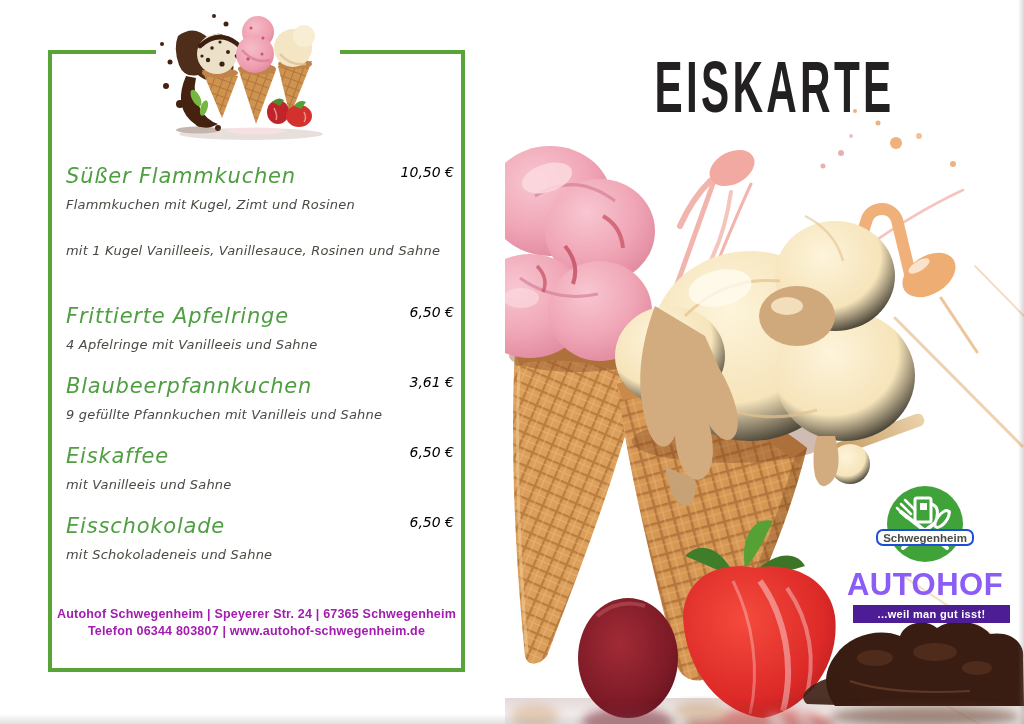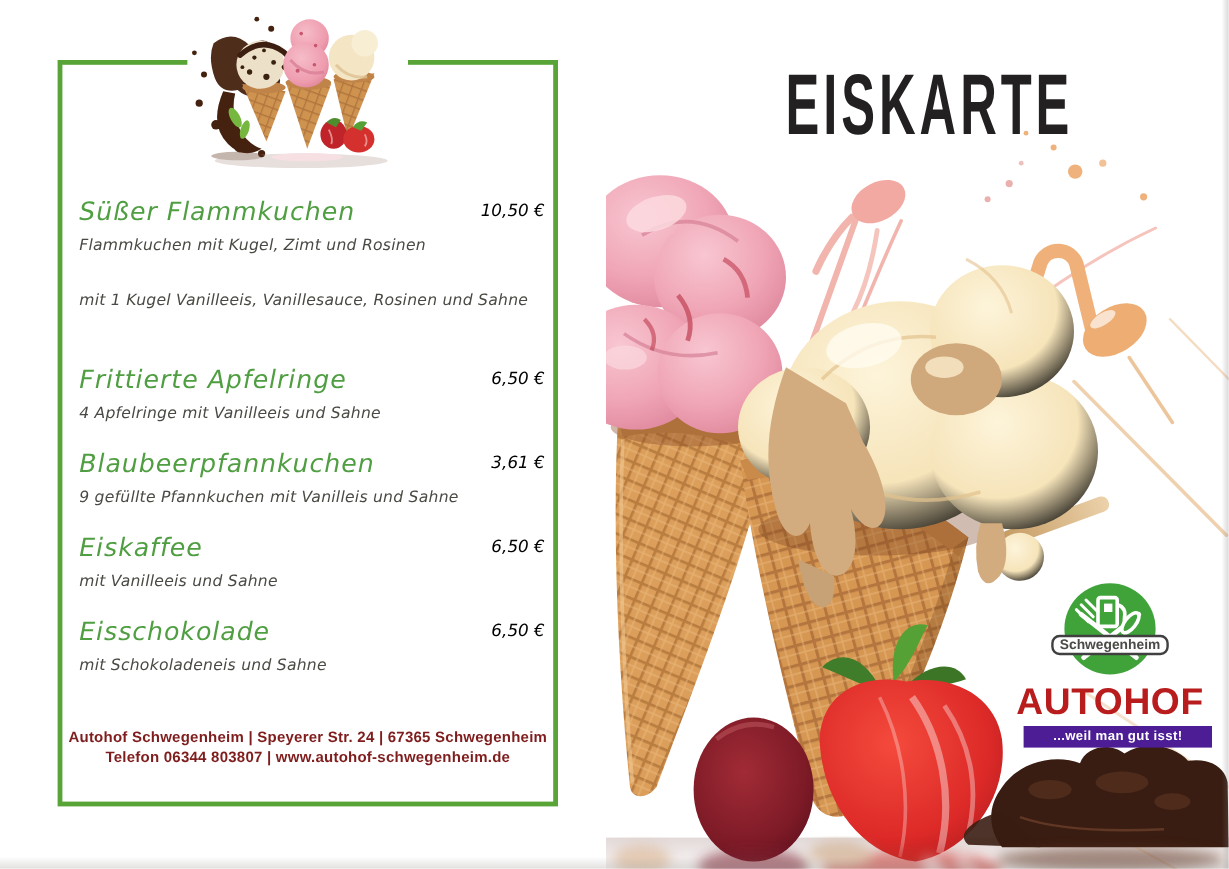--- a/index.html
+++ b/index.html
@@ -9,55 +9,55 @@
   }
   
   .left-page{position:absolute;left:0;top:0;width:505px;height:724px;background:#fff}
   .menu-border{
     position:absolute;left:48px;top:50px;width:409px;height:614px;
     border:4px solid #58a437;background:#fff;
   }
   .trio-wrap{position:absolute;left:156px;top:4px;width:184px;height:144px;z-index:3}
   .menu-list{position:absolute;left:66px;top:158px;width:388px;z-index:2}
   .menu-item{height:70px;box-sizing:border-box;padding-top:6px}
-  .menu-item .row{display:flex;justify-content:space-between;align-items:center}
+  .menu-item .row{display:flex;justify-content:space-between;align-items:flex-start}
   .item-name{
     font-style:italic;font-size:21px;letter-spacing:0.8px;color:#4f9e41;white-space:nowrap;
   }
   .item-price{font-style:italic;font-size:14px;color:#000000;white-space:nowrap}
   .item-desc{margin-top:9px;font-style:italic;font-size:13px;letter-spacing:.2px;color:#4a4943}
   .menu-footer{
     position:absolute;left:48px;top:606px;width:417px;text-align:center;z-index:2;
     font-family:"Liberation Sans",sans-serif;font-size:12.5px;font-weight:bold;
-    color:#7f1d1d;line-height:17px;letter-spacing:.2px;
+    color:#a21caf;line-height:17px;letter-spacing:.2px;
   }
   
   .right-page{position:absolute;left:505px;top:16px;width:519px;height:724px;background:#fff}
   .right-photo{position:absolute;left:0;top:0;width:519px;height:724px;z-index:1}
   .eiskarte-title{
     position:absolute;top:34px;left:0;width:100%;text-align:center;z-index:2;
     font-family:"Liberation Sans",sans-serif;font-weight:700;font-size:64px;color:#232021;
     letter-spacing:5px;transform:translateX(10px) scale(.66,1.12);transform-origin:50% 50%;
     white-space:nowrap;
   }
   .logo{position:absolute;left:335px;top:450px;width:170px;height:165px;z-index:3}
   .logo-circle{
     position:absolute;left:47px;top:20px;width:76px;height:76px;border-radius:50%;
     background:#3fa33a;
   }
   .logo-pill{
     position:absolute;left:36px;top:63px;width:98px;height:17px;box-sizing:border-box;
-    background:#fdfdfd;border:2px solid #404040;border-radius:7px;
+    background:#fdfdfd;border:2px solid #1d4ed8;border-radius:7px;
     display:flex;align-items:center;justify-content:center;
     font-family:"Liberation Sans",sans-serif;font-size:11.5px;font-weight:bold;color:#4a4a46;
   }
   .logo-brand{
     position:absolute;left:0;top:101px;width:170px;text-align:center;
     font-family:"Liberation Sans",sans-serif;font-weight:bold;font-size:31px;
-    letter-spacing:.5px;color:#b91c1c;
+    letter-spacing:.5px;color:#8b5cf6;
   }
   .logo-tagline{
     position:absolute;left:13px;top:139px;width:157px;height:18px;background:#4c1d95;
     display:flex;align-items:center;justify-content:center;
     font-family:"Liberation Sans",sans-serif;font-size:11px;font-weight:bold;
     color:#fff;letter-spacing:.3px;
   }
   
   .edge-right{position:absolute;right:0;top:0;width:6px;height:100%;z-index:9;
     background:linear-gradient(to left, rgba(120,115,112,.28), rgba(120,115,112,0));}

